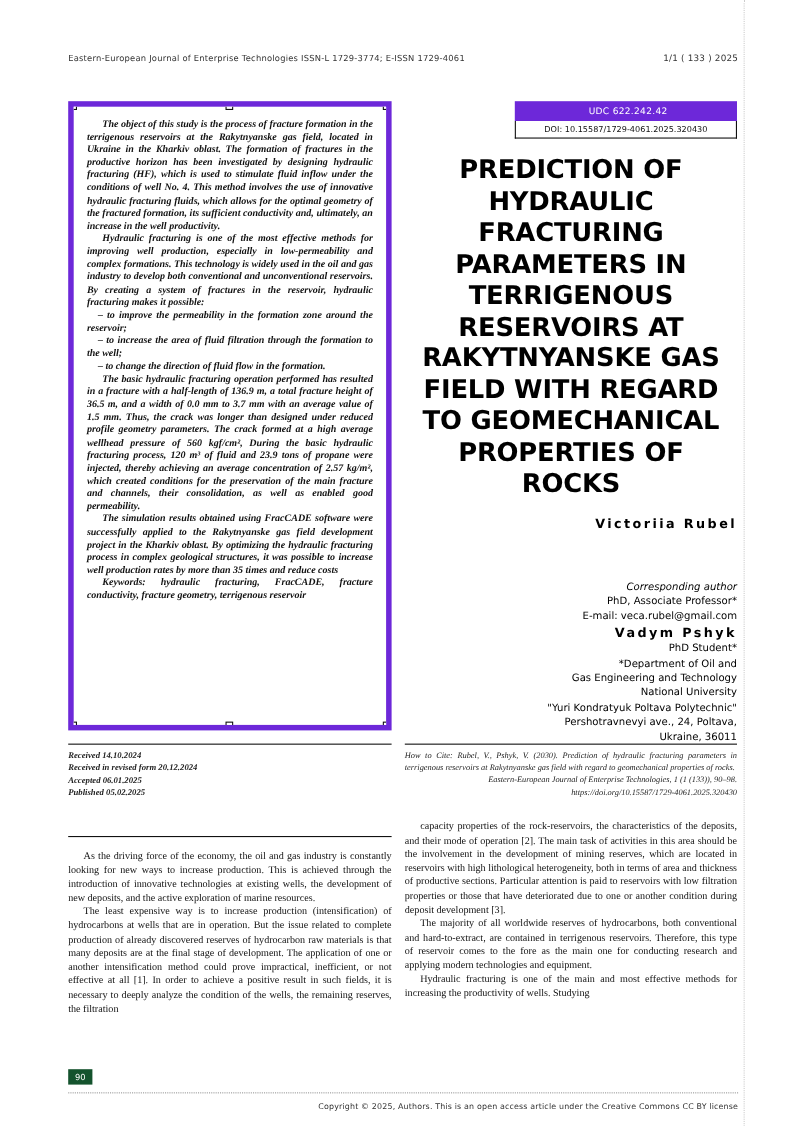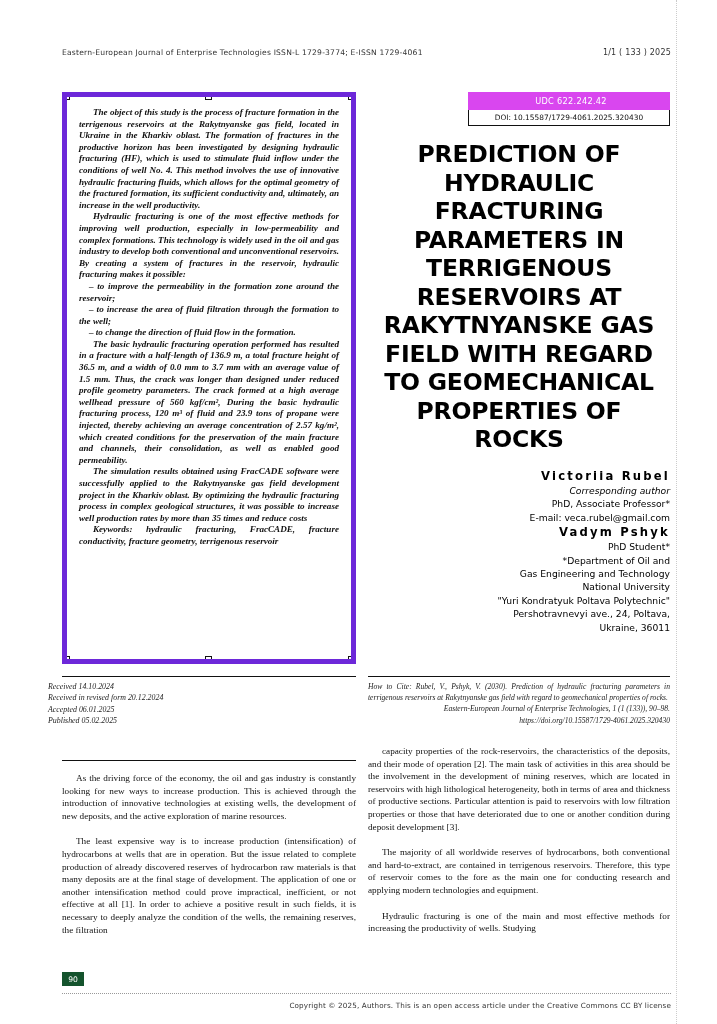--- a/index.html
+++ b/index.html
@@ -69,21 +69,21 @@
   .c-bm { left: 50%; margin-left:-4px; bottom: -4px; }
 
   
   .udc-wrap {
     position: absolute;
     top: 92px; left: 468px;
     width: 202px;
     text-align: center;
   }
   .udc-bar {
-    background: #d946ef;
+    background: #6d28d9;
     color: #fff;
     font-family: "DejaVu Sans", sans-serif;
     font-size: 8.2px;
     padding: 4px 0 4px 4px;
     letter-spacing: .3px;
   }
   .doi-bar {
     border: 1px solid #111;
     border-top: none;
     font-family: "DejaVu Sans", sans-serif;
@@ -113,41 +113,42 @@
     font-size: 9.2px;
     line-height: 13.4px;
     color: #000;
   }
   .auth-name {
     font-weight: bold;
     font-size: 11.6px;
     letter-spacing: 2.2px;
     line-height: 16px;
   }
-  .auth-ital { font-style: italic; }
+  .auth-ital { font-style: italic; margin-top: 43px; }
 
   
   .rule-left {
     position: absolute;
     left: 62px; top: 676px; width: 294px;
     border-top: 1px solid #111;
   }
   .rule-right {
     position: absolute;
     left: 368px; top: 676px; width: 302px;
     border-top: 1px solid #111;
   }
   .dates {
     position: absolute;
-    left: 48px; top: 681px; width: 294px;
+    left: 62px; top: 681px; width: 294px;
     font-family: "Liberation Serif", serif;
     font-style: italic;
     font-size: 7.9px;
     line-height: 11.4px;
     color: #222;
+    font-weight: bold;
   }
   .cite {
     position: absolute;
     left: 368px; top: 681px; width: 302px;
     font-family: "Liberation Serif", serif;
     font-style: italic;
     font-size: 7.6px;
     line-height: 11.2px;
     color: #222;
     text-align: justify;
@@ -179,21 +180,21 @@
   }
   .col-right {
     position: absolute;
     top: 745px; left: 368px; width: 302px;
     font-family: "Liberation Serif", serif;
     font-size: 9.2px;
     line-height: 12.6px;
     text-align: justify;
   }
   .col-left p, .col-right p { margin: 0; text-indent: 14px; }
-  .col-left p + p, .col-right p + p { margin-top: 13px; }
+  .col-left p + p, .col-right p + p { margin-top: 0px; }
 
   
   .pagebox {
     position: absolute;
     left: 62px; bottom: 38px;
     width: 22px; height: 14px;
     background: #14532d;
     color: #fff;
     font-family: "DejaVu Sans", sans-serif;
     font-size: 7.6px;

